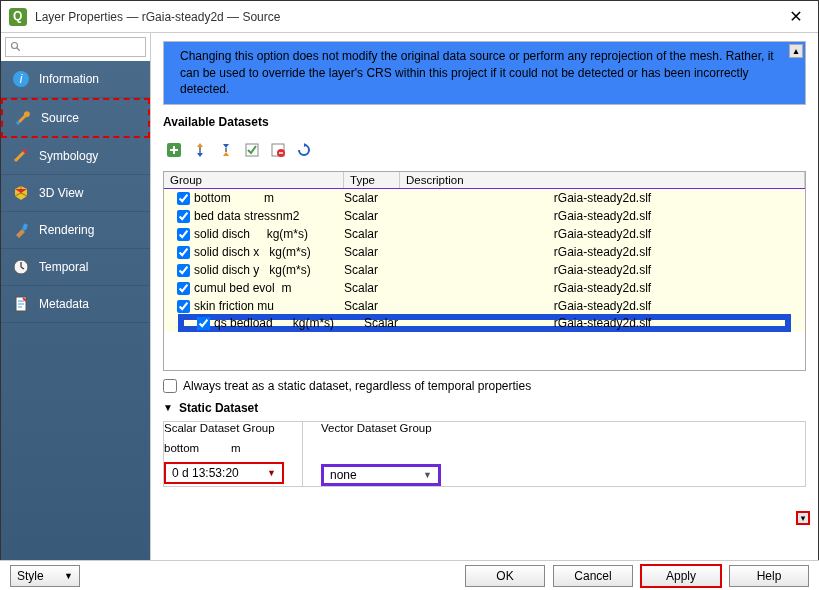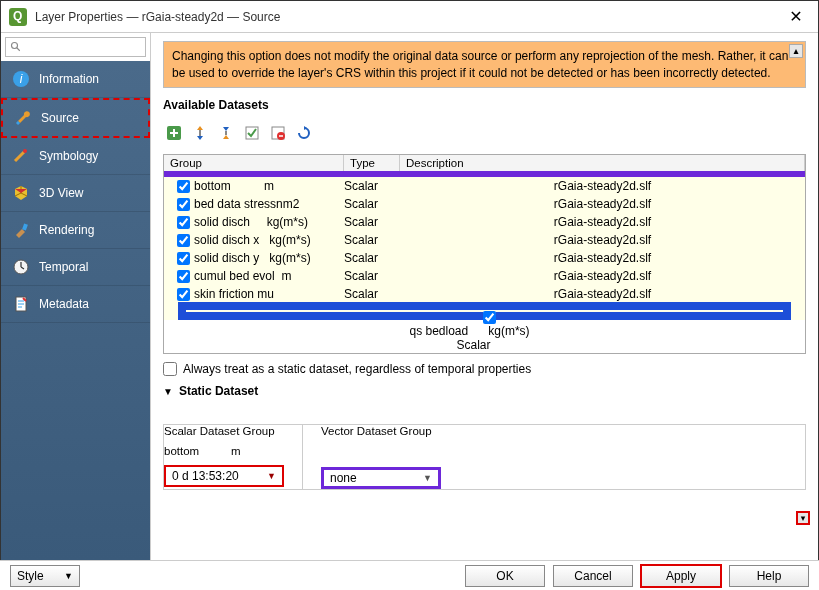--- a/index.html
+++ b/index.html
@@ -16,51 +16,51 @@
 .sidebar { width: 150px; background: #fff; border-right: 1px solid #ccc; display: flex; flex-direction: column; }
 .search { border: 1px solid #bbb; margin: 4px; height: 20px; display: flex; align-items: center; padding: 0 4px; }
 .search svg { width: 12px; height: 12px; }
 
 .navlist { flex: 1; background: linear-gradient(#4a6a8a, #3a5a7a); overflow: hidden; }
 .navitem { display: flex; align-items: center; padding: 8px 10px; color: #fff; cursor: pointer; gap: 8px; border-bottom: 1px solid rgba(0,0,0,0.12); }
 .navitem.hotbox { border: 2px dashed #d00; }
 .navitem .nicon { width: 20px; height: 20px; display: inline-flex; align-items: center; justify-content: center; }
 
 .main { flex: 1; padding: 8px 12px 0 12px; display: flex; flex-direction: column; gap: 6px; overflow: hidden; position: relative; }
-.note { border: 1px solid #bbb; padding: 6px 8px; background: #fdba74; font-size: 11.5px; line-height: 1.35; position: relative; }
+.note { border: 1px solid #bbb; padding: 6px 16px; background: #3b82f6; font-size: 11.5px; line-height: 1.35; position: relative; }
 .note .scrollup { position: absolute; right: 2px; top: 2px; width: 14px; height: 14px; background:#e6e6e6; border:1px solid #aaa; font-size:10px; text-align:center; line-height:12px; }
 
 .sect-title { font-weight: bold; margin-top: 4px; }
 
 .toolbar { display: flex; gap: 4px; padding: 4px 0; }
 .tbtn { width: 22px; height: 22px; border: 1px solid transparent; display:inline-flex; align-items:center; justify-content:center; cursor:pointer; border-radius:2px; }
 
 .tablewrap { border: 1px solid #aaa; height: 200px; background: #fff; overflow: hidden; }
-.thead { display: flex; background: #f4f4f4; border-bottom: 6px solid #6d28d9; }
+.thead { display: flex; background: #f4f4f4; border-bottom: 1px solid #6d28d9; }
 .thead > div { padding: 2px 6px; border-right: 1px solid #ccc; font-size: 11.5px; }
 .col-group { width: 180px; }
 .col-type { width: 56px; }
 .col-desc { flex: 1; }
 
 .rows { background: #ffffe8; }
 .row { display: flex; height: 18px; align-items: center; font-size: 11.5px; }
-.row.highlight { border: 8px solid #1d4ed8; margin: -1px 14px; flex-direction: column; }
+.row.highlight { border: 6px solid #1d4ed8; margin: -1px 14px; }
 .row .cbcell { width: 30px; text-align: right; padding-right: 4px; }
 .row .gname { width: 150px; white-space: pre; }
 .row .type { width: 56px; }
 .row .desc { flex: 1; text-align: center; }
 .row input[type=checkbox] { vertical-align: middle; }
 
 .checkline { display: flex; align-items: center; gap: 6px; padding: 2px 0; }
 .checkline input { width: 14px; height: 14px; }
 
 .sd-head { display: flex; align-items: center; gap: 6px; font-weight: bold; }
 .sd-head .tri { font-size: 10px; }
 
-.sd-body { border: 1px solid #ccc; padding: 0; margin-top: 20px; display: flex; gap: 18px; }
+.sd-body { border: 1px solid #ccc; padding: 0; margin-top: 0; display: flex; gap: 18px; }
 .sd-col { display: flex; flex-direction: column; gap: 8px; }
 .sd-col.sep { border-right: 1px solid #ccc; padding-right: 18px; }
 .sd-label { font-size: 11.5px; }
 .combo { border: 3px solid #6d28d9; height: 22px; min-width: 120px; display:flex; align-items:center; justify-content:space-between; padding: 0 6px; background:#fff; cursor:pointer; }
 .combo.hot { border: 2px solid #d00; }
 .combo .arr { font-size: 9px; color:#900; }
 
 .footer { height: 30px; border-top: 1px solid #ccc; display: flex; align-items: center; padding: 0 10px; gap: 8px; position: absolute; bottom:0; left:0; right:0; background:#fff; }
 .footer .spacer { flex: 1; }
 .fbtn { min-width: 80px; height: 22px; border: 1px solid #888; background: linear-gradient(#fff,#e8e8e8); cursor: pointer; font-size: 12px; }

